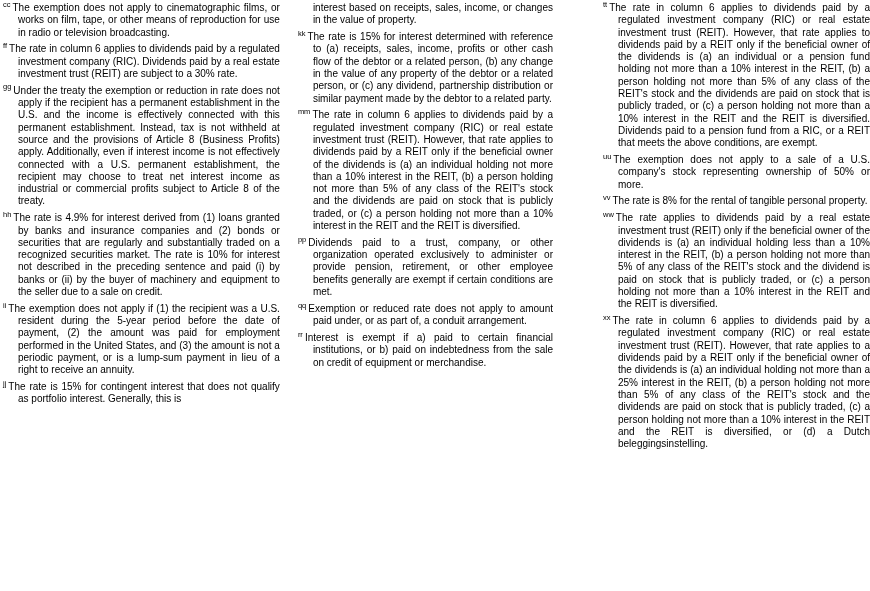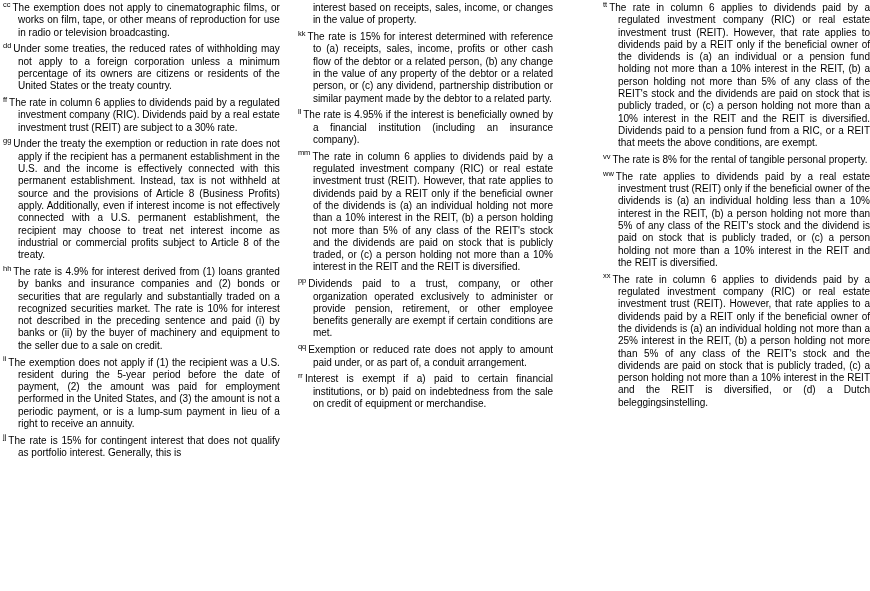--- a/index.html
+++ b/index.html
@@ -46,38 +46,37 @@
     white-space: nowrap;
   }
 </style>
 </head>
 <body>
 
 <div class="page">
 
   <div class="col col1">
     <div class="fn"><sup class="m">cc</sup><span>The exemption does not apply to cinematographic films, or works on film, tape, or other means of reproduction for use in radio or television broadcasting.</span></div>
-    <div class="fn"><sup class="m">dd</sup><span>Under some treaties, the reduced rates of withholding may not apply to a foreign corporation unless a minimum percentage of its owners are citizens or residents of the United States or the treaty country.</span></div>
     <div class="fn"><sup class="m">ff</sup><span>The rate in column 6 applies to dividends paid by a regulated investment company (RIC). Dividends paid by a real estate investment trust (REIT) are subject to a 30% rate.</span></div>
     <div class="fn"><sup class="m">gg</sup><span>Under the treaty the exemption or reduction in rate does not apply if the recipient has a permanent establishment in the U.S. and the income is effectively connected with this permanent establishment. Instead, tax is not withheld at source and the provisions of Article 8 (Business Profits) apply. Additionally, even if interest income is not effectively connected with a U.S. permanent establishment, the recipient may choose to treat net interest income as industrial or commercial profits subject to Article 8 of the treaty.</span></div>
     <div class="fn"><sup class="m">hh</sup><span>The rate is 4.9% for interest derived from (1) loans granted by banks and insurance companies and (2) bonds or securities that are regularly and substantially traded on a recognized securities market. The rate is 10% for interest not described in the preceding sentence and paid (i) by banks or (ii) by the buyer of machinery and equipment to the seller due to a sale on credit.</span></div>
     <div class="fn"><sup class="m">ii</sup><span>The exemption does not apply if (1) the recipient was a U.S. resident during the 5-year period before the date of payment, (2) the amount was paid for employment performed in the United States, and (3) the amount is not a periodic payment, or is a lump-sum payment in lieu of a right to receive an annuity.</span></div>
     <div class="fn"><sup class="m">jj</sup><span>The rate is 15% for contingent interest that does not qualify as portfolio interest. Generally, this is</span></div>
   </div>
 
   <div class="col col2">
     <div class="fn cont"><span>interest based on receipts, sales, income, or changes in the value of property.</span></div>
     <div class="fn"><sup class="m">kk</sup><span>The rate is 15% for interest determined with reference to (a) receipts, sales, income, profits or other cash flow of the debtor or a related person, (b) any change in the value of any property of the debtor or a related person, or (c) any dividend, partnership distribution or similar payment made by the debtor to a related party.</span></div>
-    <div class="fn"><sup class="m">ll</sup><span>The rate is 4.95% if the interest is beneficially owned by a financial institution (including an insurance company).</span></div>
     <div class="fn"><sup class="m">mm</sup><span>The rate in column 6 applies to dividends paid by a regulated investment company (RIC) or real estate investment trust (REIT). However, that rate applies to dividends paid by a REIT only if the beneficial owner of the dividends is (a) an individual holding not more than a 10% interest in the REIT, (b) a person holding not more than 5% of any class of the REIT's stock and the dividends are paid on stock that is publicly traded, or (c) a person holding not more than a 10% interest in the REIT and the REIT is diversified.</span></div>
     <div class="fn"><sup class="m">pp</sup><span>Dividends paid to a trust, company, or other organization operated exclusively to administer or provide pension, retirement, or other employee benefits generally are exempt if certain conditions are met.</span></div>
     <div class="fn"><sup class="m">qq</sup><span>Exemption or reduced rate does not apply to amount paid under, or as part of, a conduit arrangement.</span></div>
     <div class="fn"><sup class="m">rr</sup><span>Interest is exempt if a) paid to certain financial institutions, or b) paid on indebtedness from the sale on credit of equipment or merchandise.</span></div>
   </div>
 
   <div class="col col3">
     <div class="fn"><sup class="m">tt</sup><span>The rate in column 6 applies to dividends paid by a regulated investment company (RIC) or real estate investment trust (REIT). However, that rate applies to dividends paid by a REIT only if the beneficial owner of the dividends is (a) an individual or a pension fund holding not more than a 10% interest in the REIT, (b) a person holding not more than 5% of any class of the REIT's stock and the dividends are paid on stock that is publicly traded, or (c) a person holding not more than a 10% interest in the REIT and the REIT is diversified. Dividends paid to a pension fund from a RIC, or a REIT that meets the above conditions, are exempt.</span></div>
+    <div class="fn"><sup class="m">uu</sup><span>The exemption does not apply to a sale of a U.S. company's stock representing ownership of 50% or more.</span></div>
     <div class="fn"><sup class="m">vv</sup><span>The rate is 8% for the rental of tangible personal property.</span></div>
     <div class="fn"><sup class="m">ww</sup><span>The rate applies to dividends paid by a real estate investment trust (REIT) only if the beneficial owner of the dividends is (a) an individual holding less than a 10% interest in the REIT, (b) a person holding not more than 5% of any class of the REIT's stock and the dividend is paid on stock that is publicly traded, or (c) a person holding not more than a 10% interest in the REIT and the REIT is diversified.</span></div>
     <div class="fn"><sup class="m">xx</sup><span>The rate in column 6 applies to dividends paid by a regulated investment company (RIC) or real estate investment trust (REIT). However, that rate applies to a dividends paid by a REIT only if the beneficial owner of the dividends is (a) an individual holding not more than a 25% interest in the REIT, (b) a person holding not more than 5% of any class of the REIT's stock and the dividends are paid on stock that is publicly traded, (c) a person holding not more than a 10% interest in the REIT and the REIT is diversified, or (d) a Dutch beleggingsinstelling.</span></div>
   </div>
 
 </div>
 
 </body></html>

